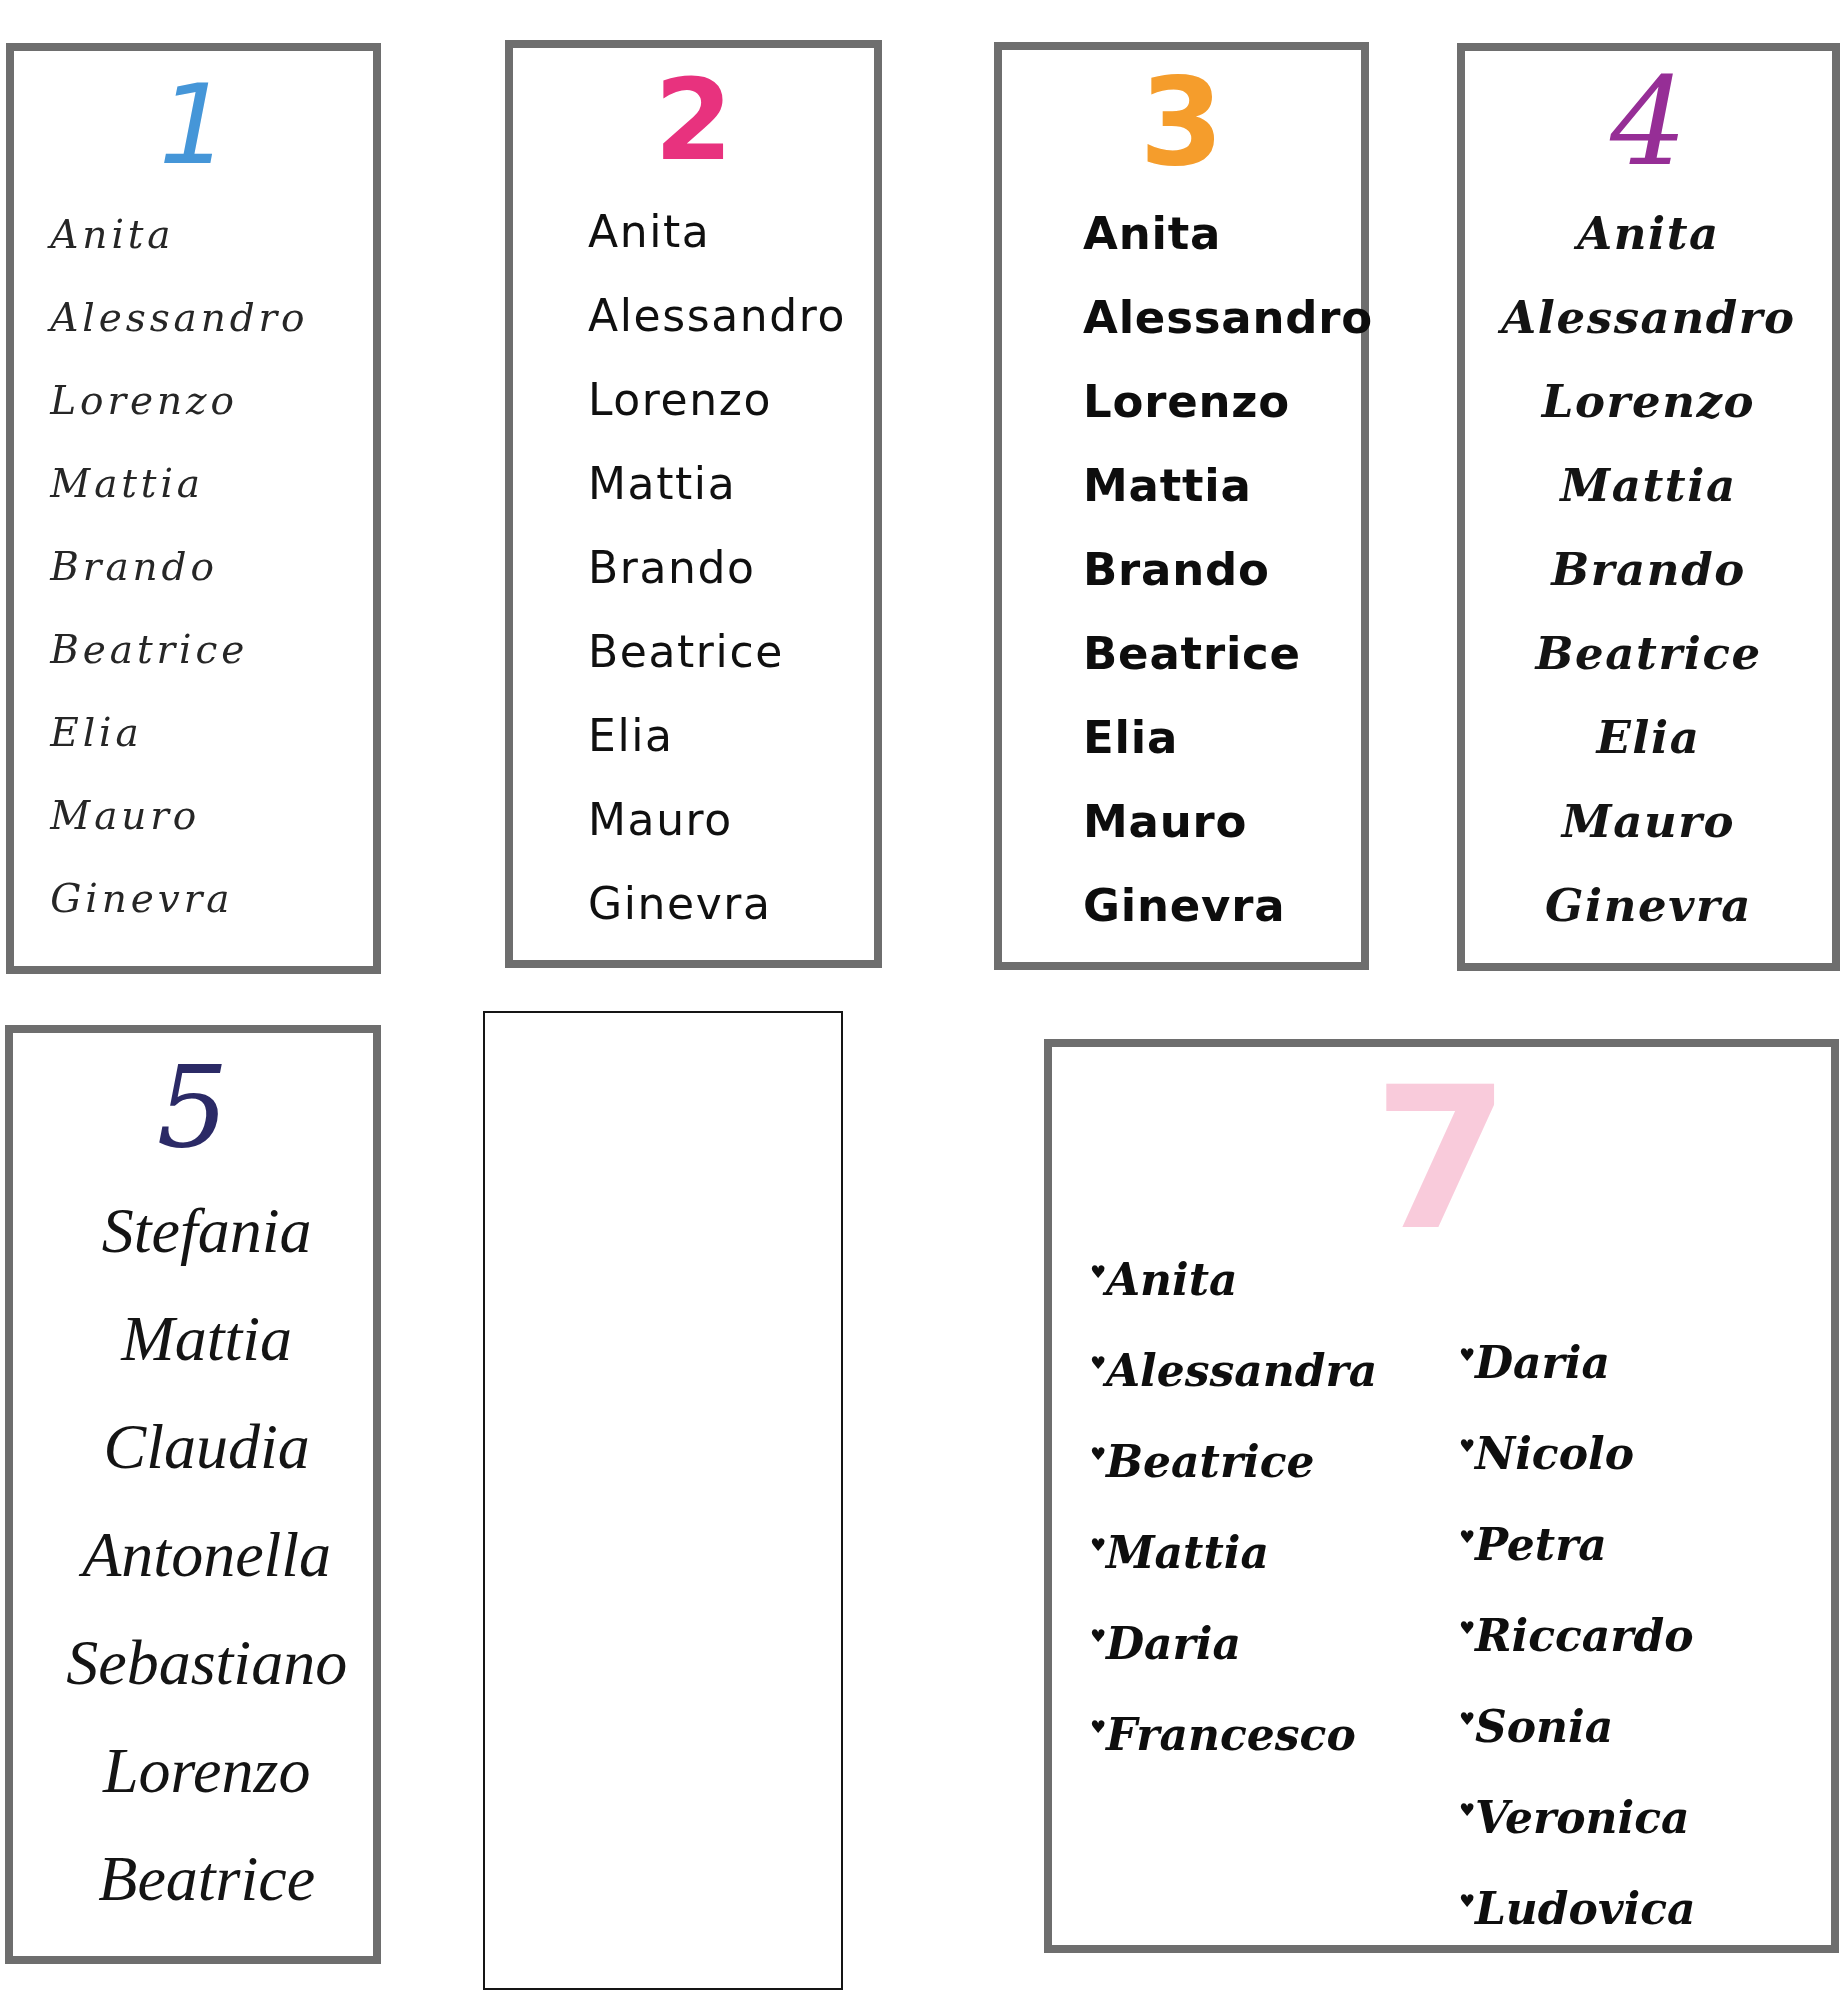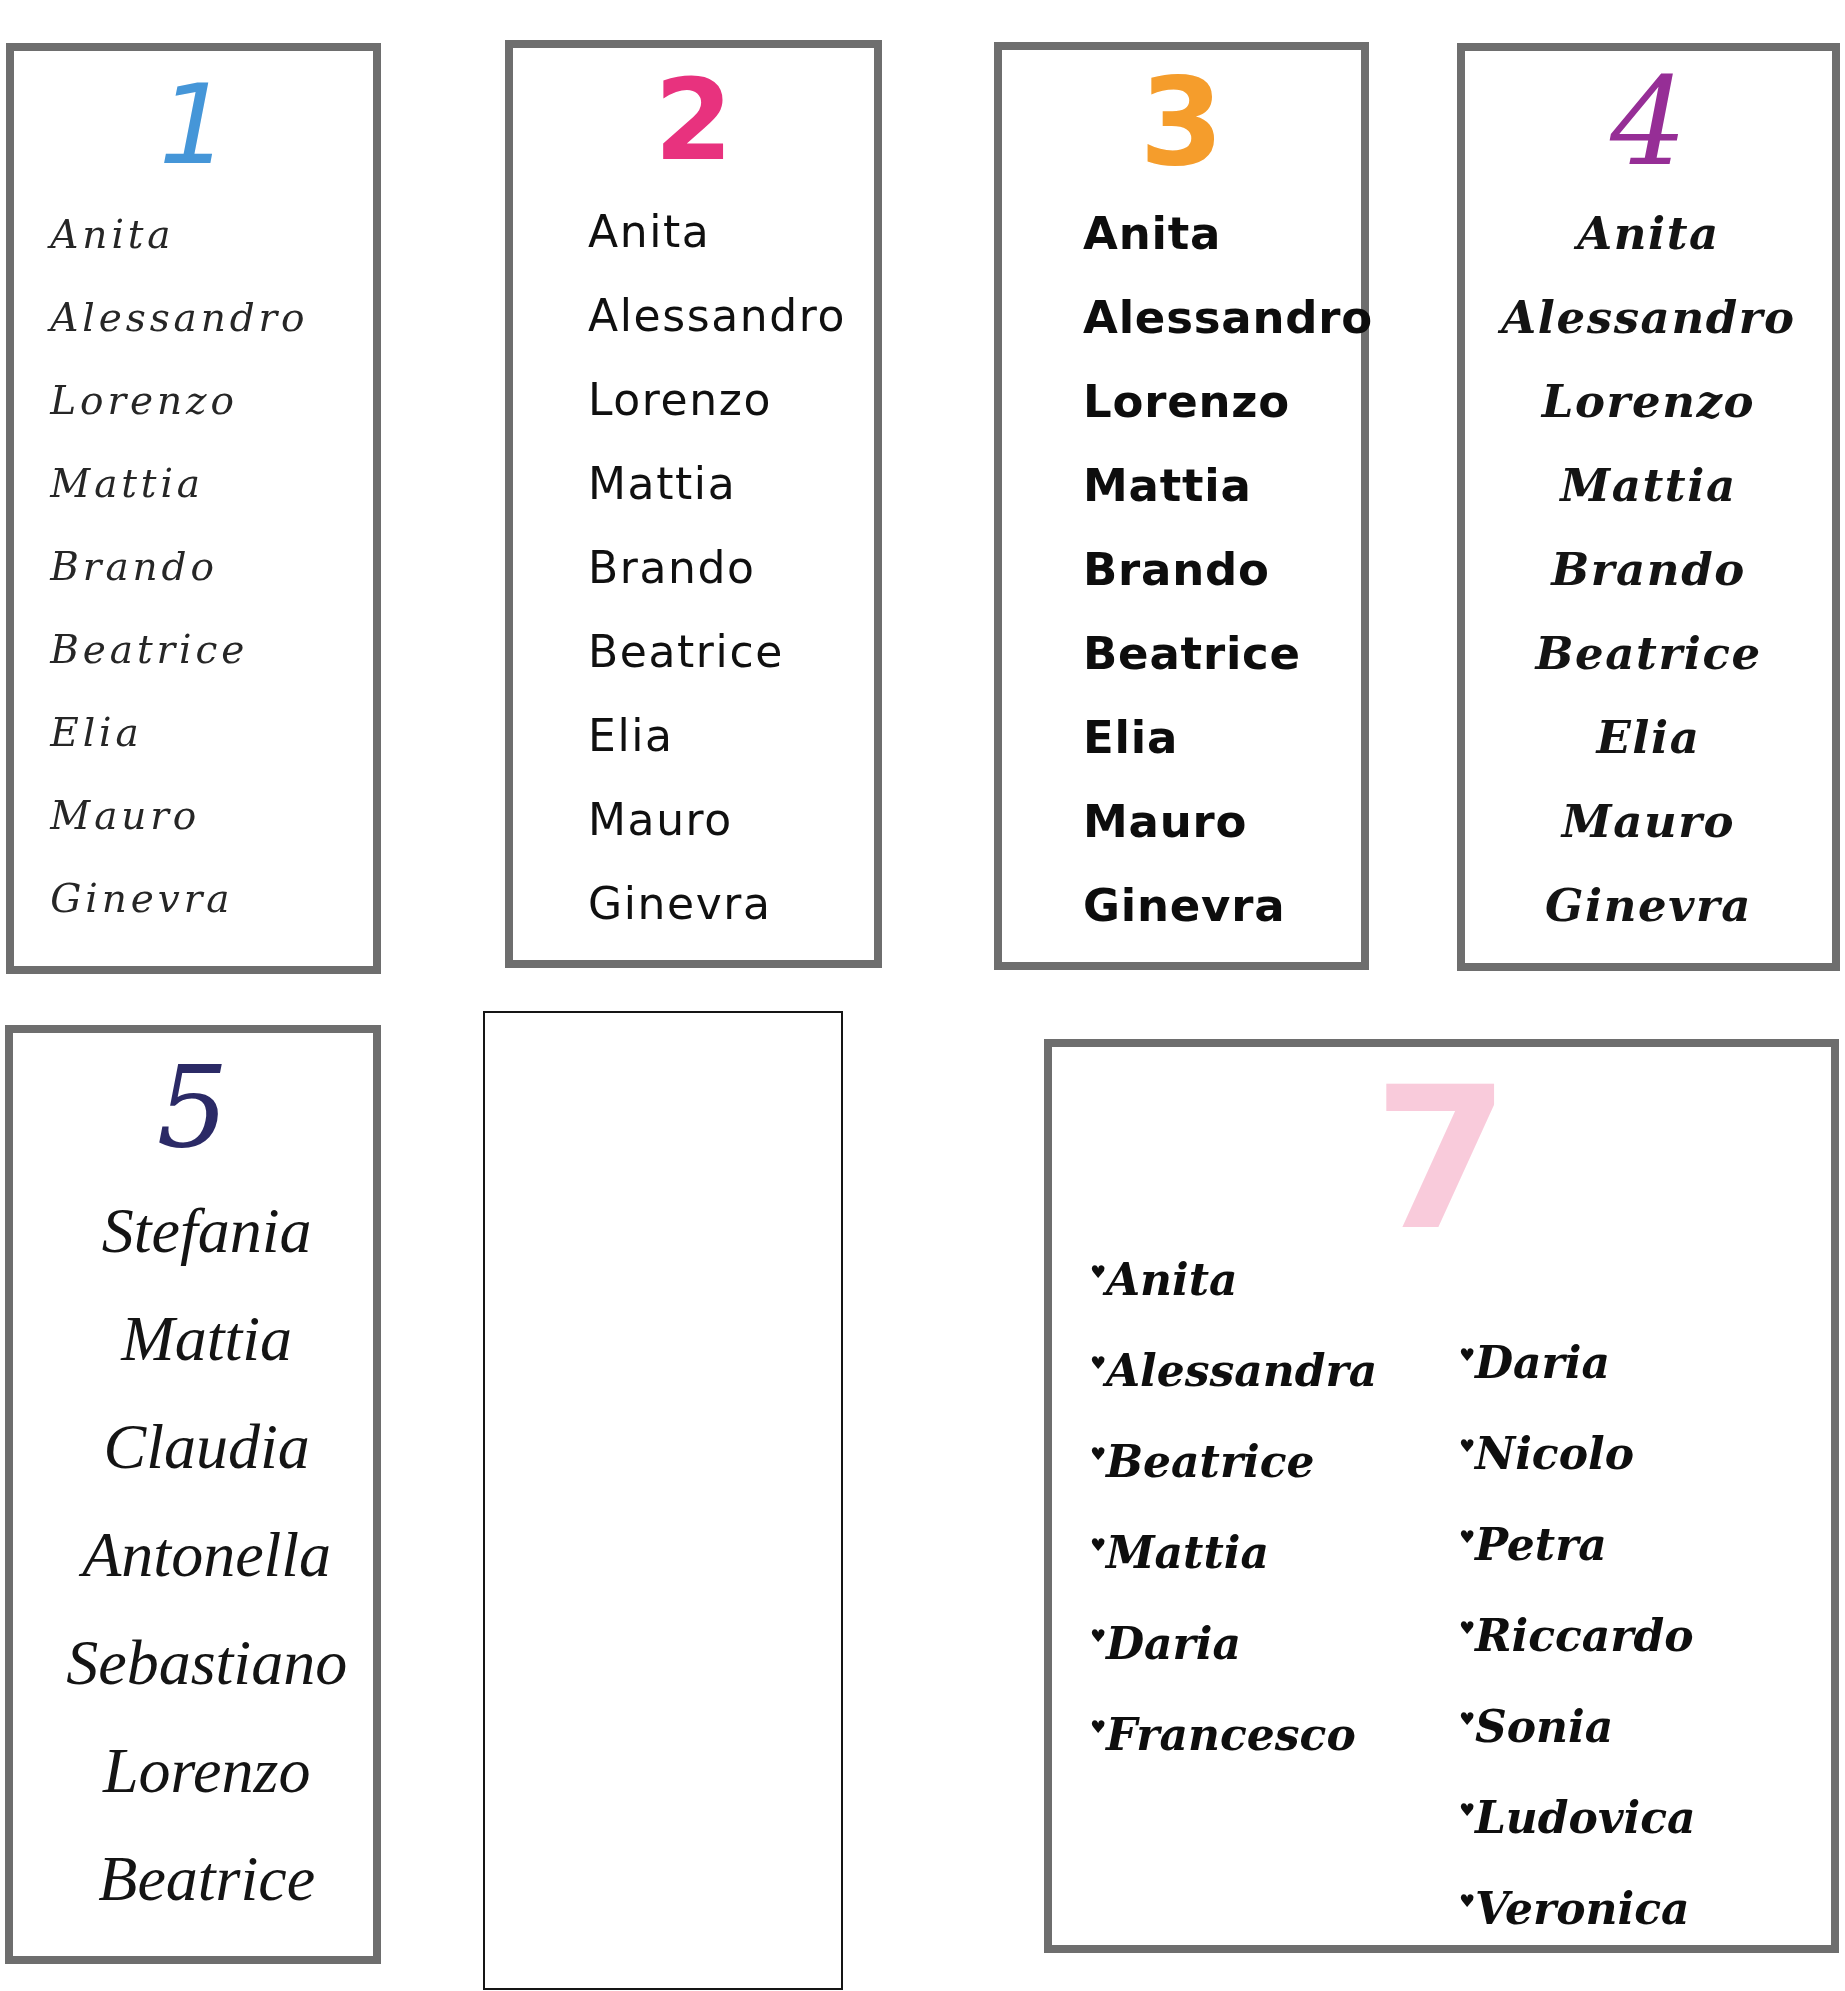--- a/index.html
+++ b/index.html
@@ -146,17 +146,17 @@
       <div class="name heart">Mattia</div>
       <div class="name heart">Daria</div>
       <div class="name heart">Francesco</div>
     </div>
   <div class="col col-right names">
       <div class="name heart">Daria</div>
       <div class="name heart">Nicolo</div>
       <div class="name heart">Petra</div>
       <div class="name heart">Riccardo</div>
       <div class="name heart">Sonia</div>
+      <div class="name heart">Veronica</div>
       <div class="name heart">Ludovica</div>
-      <div class="name heart">Veronica</div>
     </div>
 </section>
 
 
 </body></html>

